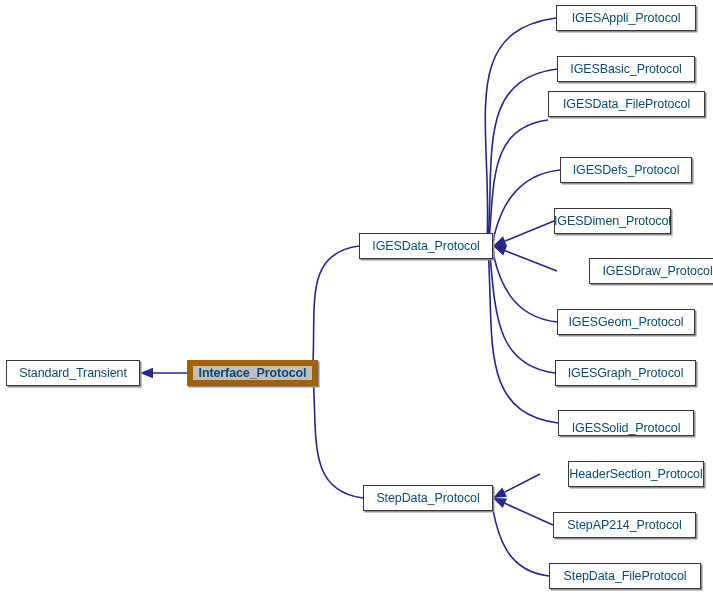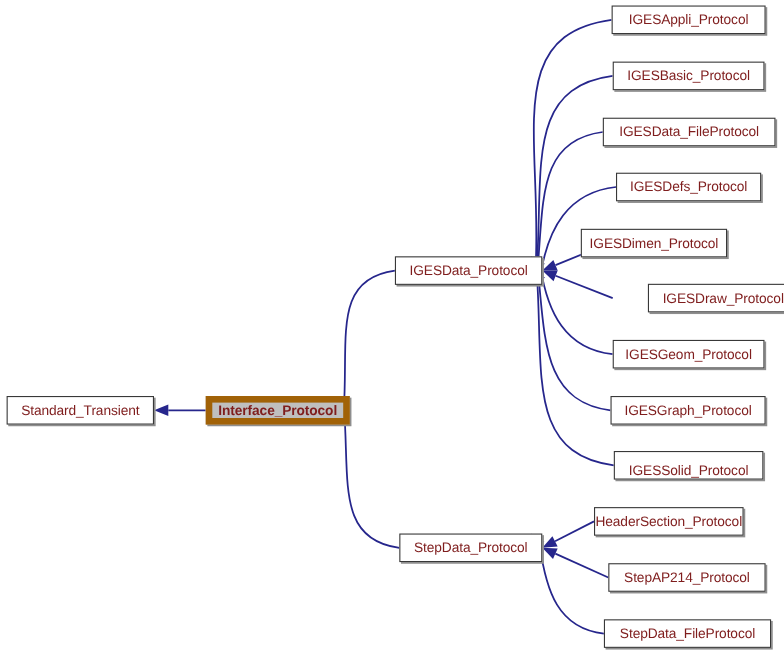--- a/index.html
+++ b/index.html
@@ -47,21 +47,21 @@
   }
   .node-box.highlight {
     background: #bfbfbf;
     border: 6px solid #a16207;
     font-weight: bold;
   }
   .node-label {
     font-family: "Liberation Sans", sans-serif;
     font-size: 12.5px;
     line-height: 13px;
-    color: #7f1d1d;
+    color: #0c4a6e;
     white-space: nowrap;
     letter-spacing: -0.1px;
   }
 </style>
 </head>
 <body>
 
 <div id="diagram-root">
 
   <svg class="graph-canvas" viewBox="0 0 713 595" preserveAspectRatio="none">
@@ -111,42 +111,42 @@
       </div>
       <div class="node-box" style="left: 363px; top: 485px; width: 130px;">
         <span class="node-label">StepData_Protocol</span>
       </div>
       <div class="node-box" style="left: 556px; top: 5px; width: 140px;">
         <span class="node-label">IGESAppli_Protocol</span>
       </div>
       <div class="node-box" style="left: 557px; top: 56px; width: 138px;">
         <span class="node-label">IGESBasic_Protocol</span>
       </div>
-      <div class="node-box" style="left: 548px; top: 107px; width: 157px; align-items: center;">
+      <div class="node-box" style="left: 548px; top: 91px; width: 157px; align-items: center;">
         <span class="node-label">IGESData_FileProtocol</span>
       </div>
       <div class="node-box" style="left: 560px; top: 157px; width: 132px; align-items: center;">
         <span class="node-label">IGESDefs_Protocol</span>
       </div>
-      <div class="node-box" style="left: 528px; top: 208px; width: 133px;">
+      <div class="node-box" style="left: 554px; top: 208px; width: 117px;">
         <span class="node-label">IGESDimen_Protocol</span>
       </div>
       <div class="node-box" style="left: 557px; top: 258px; width: 137px; margin-left: 32px;">
         <span class="node-label">IGESDraw_Protocol</span>
       </div>
       <div class="node-box" style="left: 557px; top: 309px; width: 138px;">
         <span class="node-label">IGESGeom_Protocol</span>
       </div>
       <div class="node-box" style="left: 555px; top: 360px; width: 141px;">
         <span class="node-label">IGESGraph_Protocol</span>
       </div>
       <div class="node-box" style="left: 558px; top: 410px; width: 136px; align-items: flex-end;">
         <span class="node-label">IGESSolid_Protocol</span>
       </div>
-      <div class="node-box" style="left: 540px; top: 461px; width: 136px;">
+      <div class="node-box" style="left: 568px; top: 461px; width: 136px;">
         <span class="node-label">HeaderSection_Protocol</span>
       </div>
       <div class="node-box" style="left: 553px; top: 512px; width: 143px;">
         <span class="node-label">StepAP214_Protocol</span>
       </div>
       <div class="node-box" style="left: 549px; top: 563px; width: 152px;">
         <span class="node-label">StepData_FileProtocol</span>
       </div>
     </div>
 

